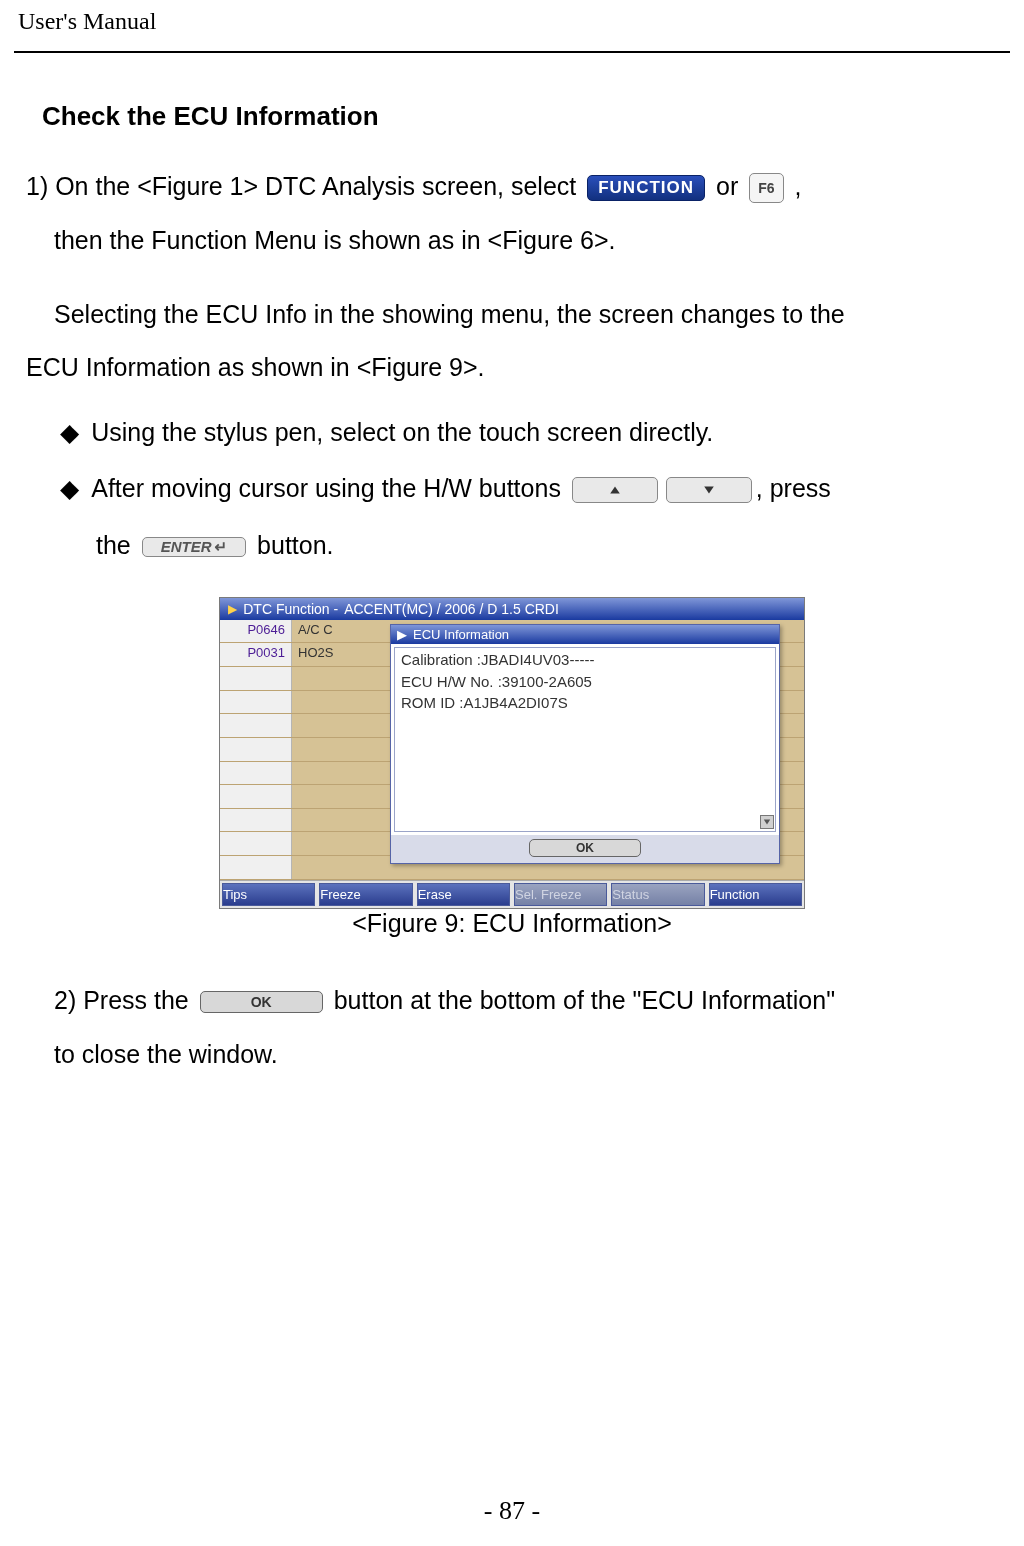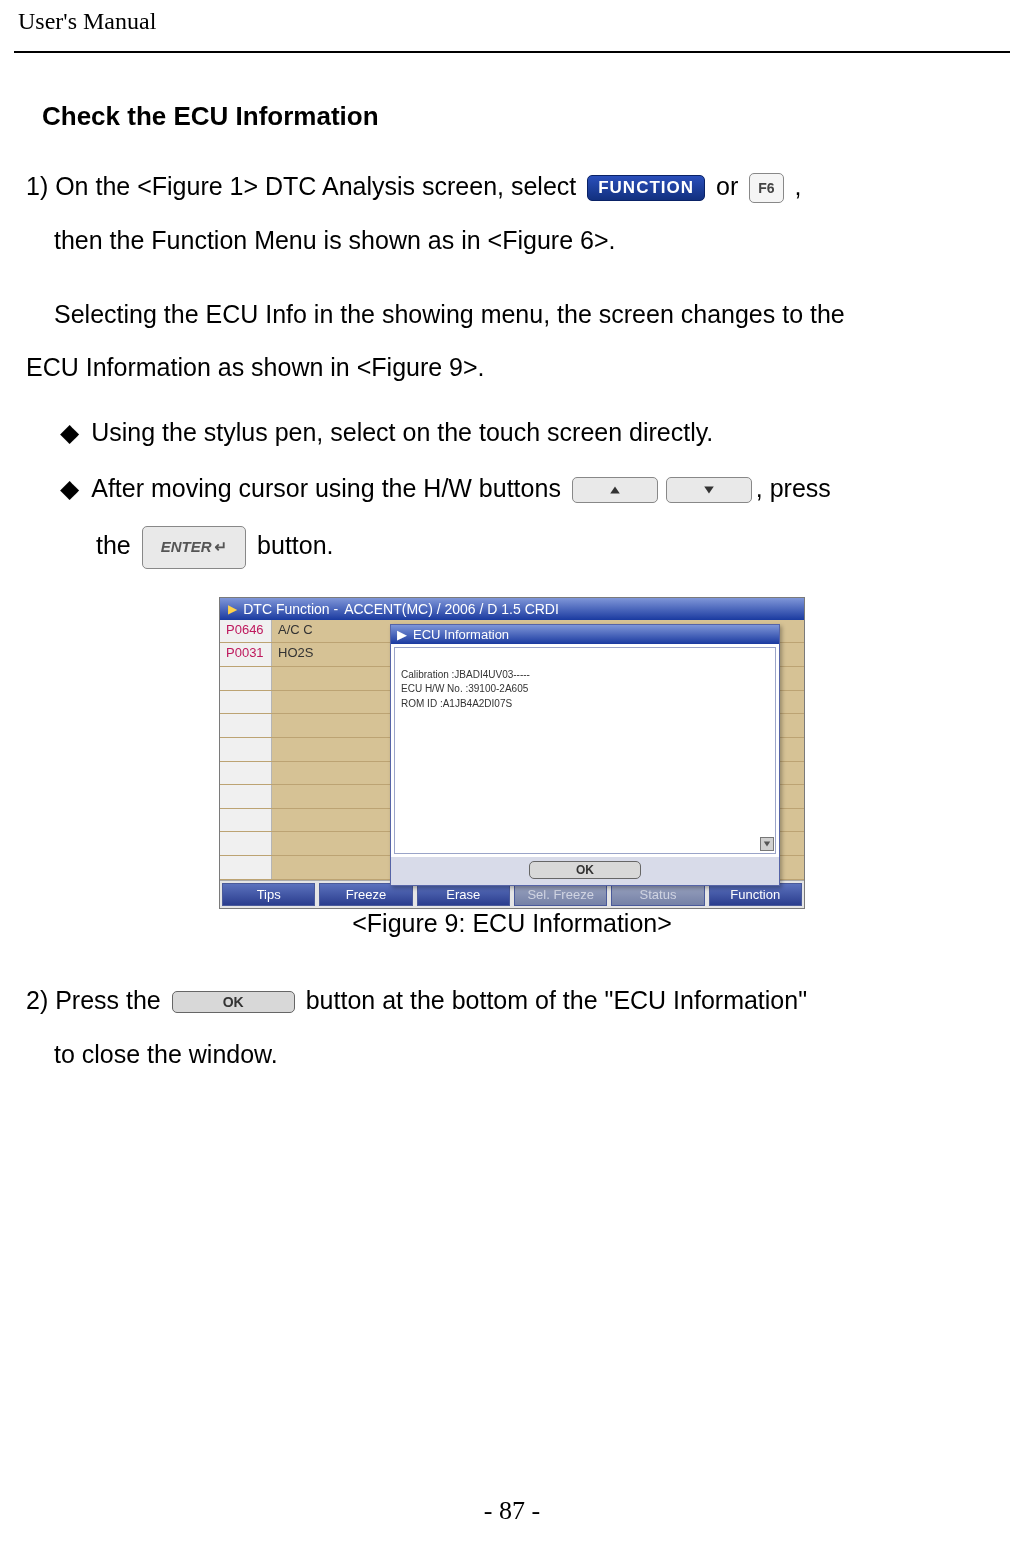--- a/index.html
+++ b/index.html
@@ -60,21 +60,21 @@
     .arrow-btn {
       border: 1px solid #888;
       background: #e9e9e9;
       height: 26px;
       width: 86px;
     }
     .arrow-btn svg { width: 12px; height: 12px; }
     .enter-btn {
       border: 1px solid #888;
       background: #e9e9e9;
-      height: 43px;
+      height: 20px;
       padding: 2px 18px;
       font-size: 15px;
       font-style: italic;
       font-weight: 600;
       color: #555;
     }
     .enter-btn .arrow-sym { font-style: normal; margin-left:3px;}
     .ok-btn {
       border: 1px solid #666;
       background: #d8d8d8;
@@ -118,64 +118,64 @@
     .grid-area {
       position: relative;
       height: 260px;
       background: #d6c295;
     }
     .grid-row {
       height: calc(100% / 11);
       border-bottom: 1px solid #bca373;
       display: flex;
     }
-    .cell-code { width: 52px; background: #f0f0f0; border-right:1px solid #b5b5b5; font-size:13px; padding:2px 6px; color:#be185d; }
+    .cell-code { width: 72px; background: #f0f0f0; border-right:1px solid #b5b5b5; font-size:13px; padding:2px 6px; color:#4c1d95;text-align:right; }
     .cell-desc { flex:1; background: #d6c295; font-size:13px; padding:2px 6px; color:#333; }
     .ecu-popup {
       position: absolute;
       left: 170px;
       top: 4px;
       width: 390px;
       border: 1px solid #5664a7;
       background: #fff;
       box-shadow: 2px 2px 4px rgba(0,0,0,0.3);
     }
     .ecu-popup-title {
       background: linear-gradient(#7f96d8, #1a3aa0);
       color:#fff;
       font-size: 13px;
       padding: 2px 6px;
       display:flex; align-items:center; gap:6px;
     }
     .ecu-popup-body {
-      height: 207px;
+      height: 185px;
       border: 1px solid #9aa4c8;
       margin: 3px;
-      padding: 20px 6px;
-      font-size: 10px;
+      padding: 1px 6px;
+      font-size: 15px;
       line-height: 1.45;
       color: #333;
       position: relative;
     }
     .scroll-thumb{
       position:absolute; right:1px; bottom:2px;
       width:14px; height:14px;
       border:1px solid #777; background:#d0d0d0;
     }
     .scroll-thumb svg{width:8px;height:8px;display:block;margin:2px auto;}
     .ecu-popup-footer { display:flex; justify-content:center; padding: 4px 0 6px; background:#d8dbe9; }
     .ecu-popup-footer .ok-btn { padding: 0 46px; height: 18px; font-size:12px;}
     .bottom-toolbar {
       display: flex;
       background: #e5e5e5;
       border-top: 1px solid #aaa;
     }
     .tb-btn {
       flex: 1;
-      text-align: center;
+      text-align: left;
       font-size: 13px;
       padding: 3px 0;
       border: 1px solid #4a5a9a;
       margin: 2px;
       background: linear-gradient(#5b72bd, #2b3d8e);
       color: #fff;
     }
     .tb-btn.disabled {
       background: linear-gradient(#9aa3c0, #7581a6);
       color: #d0d4e2;
@@ -186,21 +186,21 @@
       margin-top: 0;
     }
     .page-number {
       position: absolute;
       bottom: 20px;
       width: 100%;
       text-align: center;
       font-family: "Times New Roman", serif;
       font-size: 26px;
     }
-    .step2 { margin-top: 36px; }
+    .step2 { margin-top: 36px; margin-left: 28px; }
   </style>
 </head>
 <body>
 
 <div class="header-title">User's Manual</div>
 <hr class="header-rule">
 
 <div class="section-heading">Check the ECU Information</div>
 
 <div class="body-text indent1">

